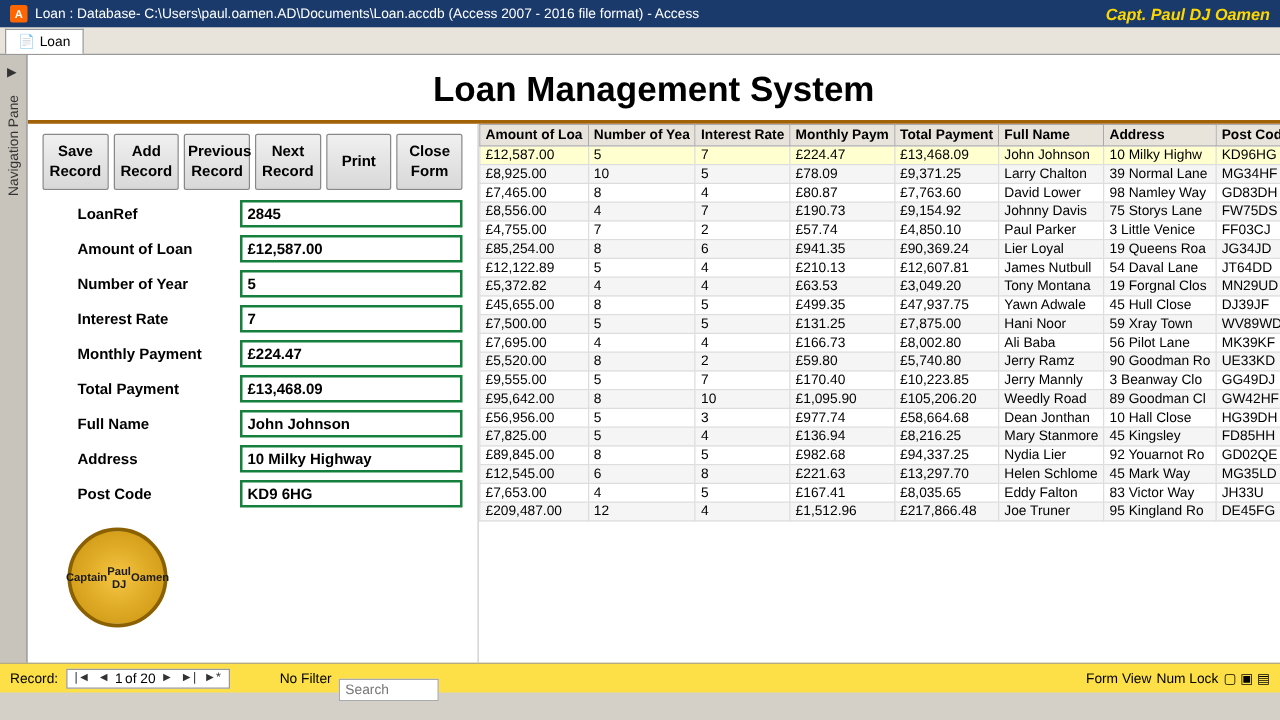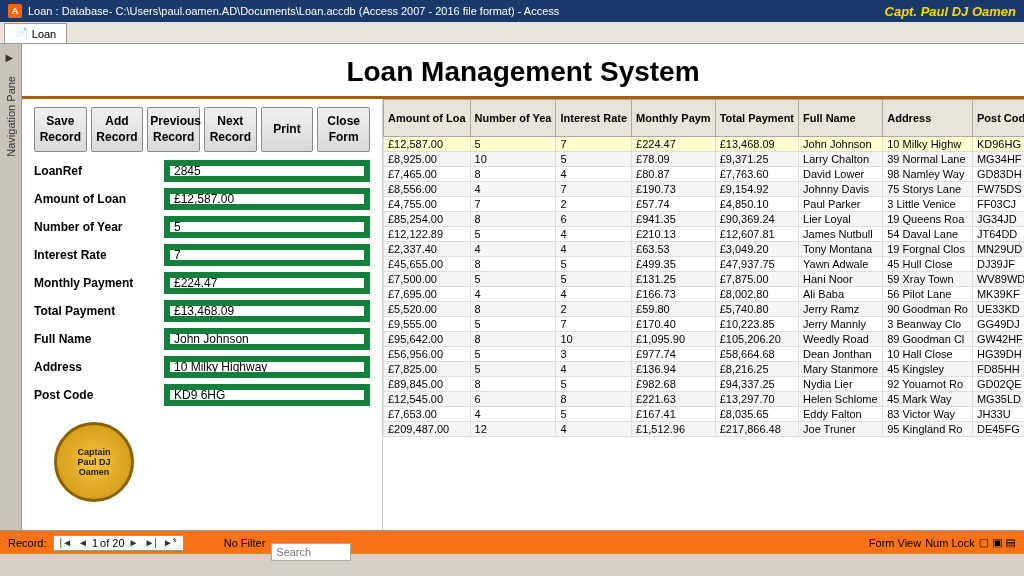--- a/index.html
+++ b/index.html
@@ -98,34 +98,36 @@
     .left-panel {
       width: 360px;
       padding: 8px 12px;
       flex-shrink: 0;
     }
 
     .form-row {
       display: flex;
       align-items: center;
       margin-bottom: 6px;
+      margin-left: 28px;
     }
     .form-label {
       width: 130px;
       font-weight: bold;
       font-size: 12px;
       color: #000;
     }
     .form-input {
       flex: 1;
-      border: 6px solid #15803d;
+      border: 2px solid #15803d;
       padding: 2px 4px;
       font-size: 12px;
       background: white;
       height: 22px;
+      font-weight: bold;
     }
 
     
     .buttons-row {
       display: flex;
       gap: 4px;
       margin-bottom: 8px;
       flex-wrap: nowrap;
     }
     .action-btn {
@@ -150,21 +152,21 @@
       margin-top: 4px;
       position: relative;
     }
     .logo-circle {
       width: 80px;
       height: 80px;
       border-radius: 50%;
       background: radial-gradient(circle, #f5c542, #c8900a);
       border: 3px solid #8b6000;
       display: flex;
-      flex-direction: column;
+      flex-direction: row;
       align-items: center;
       justify-content: center;
       font-size: 9px;
       font-weight: bold;
       color: #1a1a1a;
       text-align: center;
       margin-left: 20px;
       margin-top: 10px;
     }
 
@@ -175,39 +177,39 @@
       border-left: 1px solid #ccc;
     }
     .data-table {
       width: 100%;
       border-collapse: collapse;
       font-size: 11px;
     }
     .data-table th {
       background: #e8e4dc;
       border: 1px solid #aaa;
-      padding: 12px 4px;
+      padding: 2px 4px;
       text-align: left;
       font-weight: bold;
       white-space: nowrap;
       position: sticky;
       top: 0;
       z-index: 1;
     }
     .data-table td {
       border: 1px solid #ddd;
       padding: 1px 4px;
       white-space: nowrap;
     }
     .data-table tr:nth-child(even) td { background: #f5f5f5; }
     .data-table tr:first-child td { background: #ffffd0; }
 
     
     .status-bar {
-      background: #f97316;
+      background: #fde047;
       height: 24px;
       display: flex;
       align-items: center;
       padding: 0 8px;
       font-size: 11px;
       border-top: 1px solid #999;
       gap: 6px;
     }
     .record-nav {
       display: flex;
@@ -411,21 +413,21 @@
                 <td>£12,122.89</td>
                 <td>5</td>
                 <td>4</td>
                 <td>£210.13</td>
                 <td>£12,607.81</td>
                 <td>James Nutbull</td>
                 <td>54 Daval Lane</td>
                 <td>JT64DD</td>
               </tr>
               <tr>
-                <td>£2,337.40</td>
+                <td>£5,372.82</td>
                 <td>4</td>
                 <td>4</td>
                 <td>£63.53</td>
                 <td>£3,049.20</td>
                 <td>Tony Montana</td>
                 <td>19 Forgnal Clos</td>
                 <td>MN29UD</td>
               </tr>
               <tr>
                 <td>£45,655.00</td>

